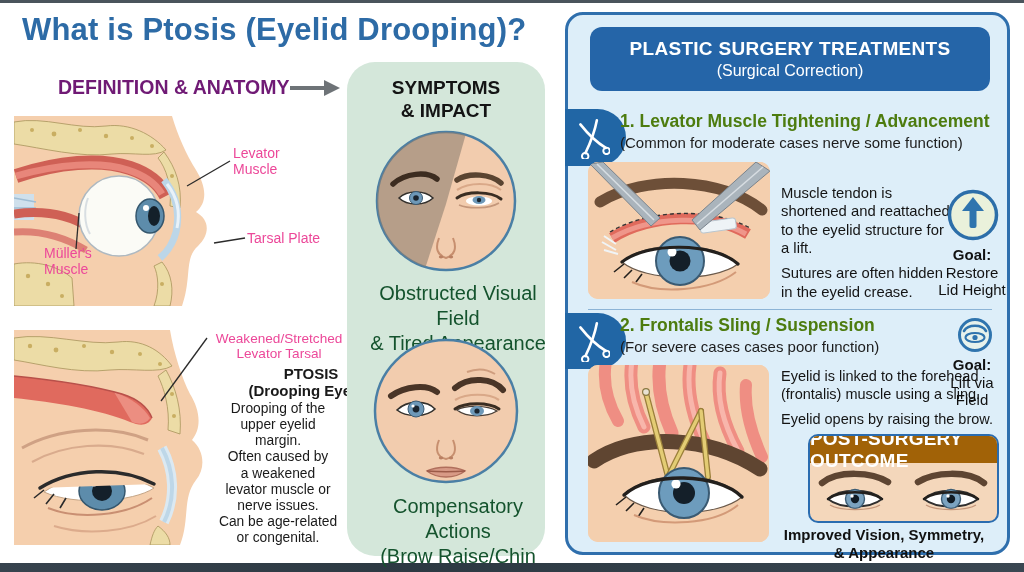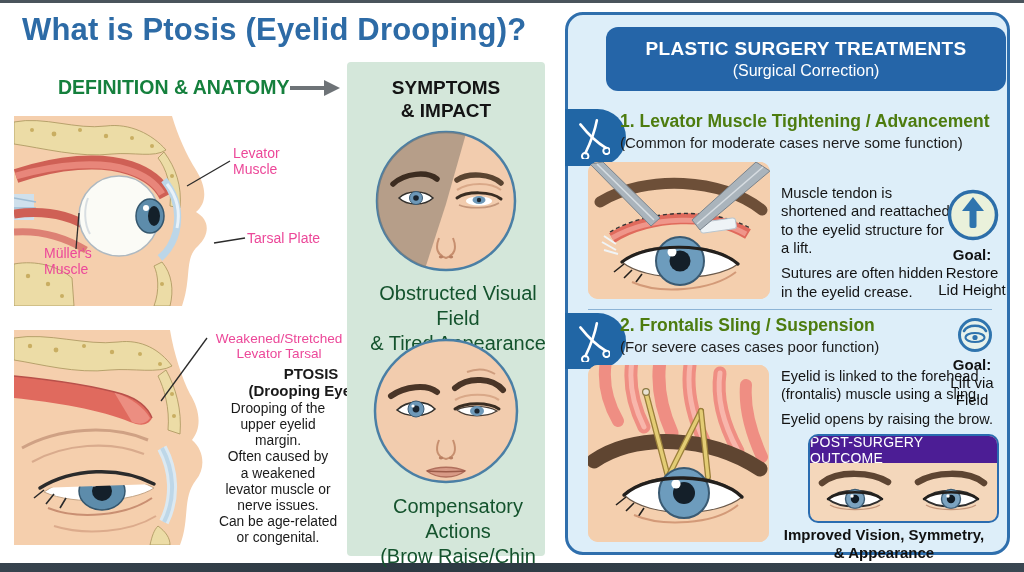--- a/index.html
+++ b/index.html
@@ -6,46 +6,46 @@
   .canvas{position:relative;width:1024px;height:572px;background:#ffffff;overflow:hidden;
           font-family:"Liberation Sans", sans-serif;color:#1a1a1a;}
   .abs{position:absolute;}
   .pre{white-space:pre-line;}
   .center{text-align:center;}
 
   .strip-top{left:0;top:0;width:1024px;height:3px;background:#4a545c;}
   .strip-bottom{left:0;top:563px;width:1024px;height:9px;background:linear-gradient(90deg,#37434e,#2c3942 40%,#3a4752);}
 
   .main-title{left:22px;top:12px;font-size:31px;font-weight:bold;color:#2d6ba6;letter-spacing:.2px;}
-  .def-heading{left:58px;top:76px;font-size:19.5px;font-weight:bold;color:#15803d;}
+  .def-heading{left:58px;top:76px;font-size:19.5px;font-weight:bold;color:#701a75;}
   .flow-arrow{left:288px;top:79px;}
 
   
   .anno{font-size:14px;color:#ec4899;line-height:1.13;}
   .lbl-levator{left:233px;top:146px;}
   .lbl-tarsal{left:247px;top:231px;}
   .lbl-muller{left:44px;top:246px;}
   .lbl-weakened{left:210px;top:331px;width:138px;font-size:13.6px;}
   .lbl-ptosis{left:210px;top:365px;width:138px;font-size:15px;font-weight:bold;line-height:1.15;margin-left:32px;}
   .lbl-desc{left:205px;top:401px;width:146px;font-size:13.8px;line-height:1.17;}
 
   
-  .green-panel{left:347px;top:62px;width:198px;height:494px;background:#d4e7da;border-radius:4px;}
+  .green-panel{left:347px;top:62px;width:198px;height:494px;background:#d4e7da;border-radius:28px;}
   .green-heading{left:0;top:15px;width:198px;font-size:19px;font-weight:bold;color:#141414;line-height:1.2;}
   .face1{left:26px;top:66px;}
   .face2{left:24px;top:274px;}
   .green-caption{left:16px;width:190px;font-size:20px;color:#14532d;line-height:1.24;font-weight:500;}
   .cap1{top:219px;}
   .cap2{top:432px;}
 
   
   .blue-panel{left:565px;top:12px;width:445px;height:543px;background:#ddeef9;
               border:3px solid #2f6fad;border-radius:18px;box-sizing:border-box;}
   .blue-header{left:22px;top:12px;width:400px;height:64px;background:#2565a8;border-radius:12px;
-               color:#fff;display:flex;flex-direction:column;justify-content:center;margin-left:16px;}
+               color:#fff;display:flex;flex-direction:column;justify-content:center;}
   .blue-header .t1{font-size:19px;font-weight:bold;letter-spacing:.3px;}
   .blue-header .t2{font-size:16px;margin-top:2px;}
   .tab{left:-3px;width:61px;height:57px;background:#2166a5;border-radius:0 29px 29px 0;
        display:flex;align-items:center;}
   .tab svg{margin-left:9px;}
   .tab1{top:94px;}
   .tab2{top:298px;height:56px;}
   .tr-title{left:52px;font-size:17.5px;font-weight:bold;color:#4d7c0f;}
   .tr-sub{left:52px;font-size:15px;color:#1c1c1c;}
   .t1-title{top:96px;} .t1-sub{top:119px;}
@@ -58,21 +58,21 @@
   .t2-body{left:213px;top:353px;width:214px;font-size:14.5px;}
   .body-txt p{margin:0 0 7px 0;}
   .goal1-icon{left:378px;top:173px;}
   .goal2-icon{left:388px;top:301px;}
   .goal-text{left:356px;width:96px;text-align:center;font-size:15px;line-height:1.18;color:#111;}
   .goal1-text{top:231px;} .goal2-text{top:341px;}
   .goal-label{font-weight:bold;}
   .divider{left:20px;top:294px;width:404px;border-top:1.6px solid #8cb4d6;}
   .outcome-box{left:240px;top:419px;width:191px;height:89px;border:2.5px solid #2a6cb0;border-radius:10px;
                box-sizing:border-box;overflow:hidden;background:#f4d7bb;}
-  .outcome-header{height:27px;background:#4c1d95;color:#fff;font-size:14px;font-weight:normal;
+  .outcome-header{height:27px;background:#a16207;color:#fff;font-size:19px;font-weight:bold;
                   display:flex;align-items:center;justify-content:center;letter-spacing:.2px;}
   .outcome-caption{left:196px;top:511px;width:240px;font-size:15px;font-weight:bold;line-height:1.2;color:#111;}
 </style>
 </head>
 <body>
 
 <div class="canvas">
 
   <div class="abs strip-top"></div>
   <div class="abs strip-bottom"></div>

